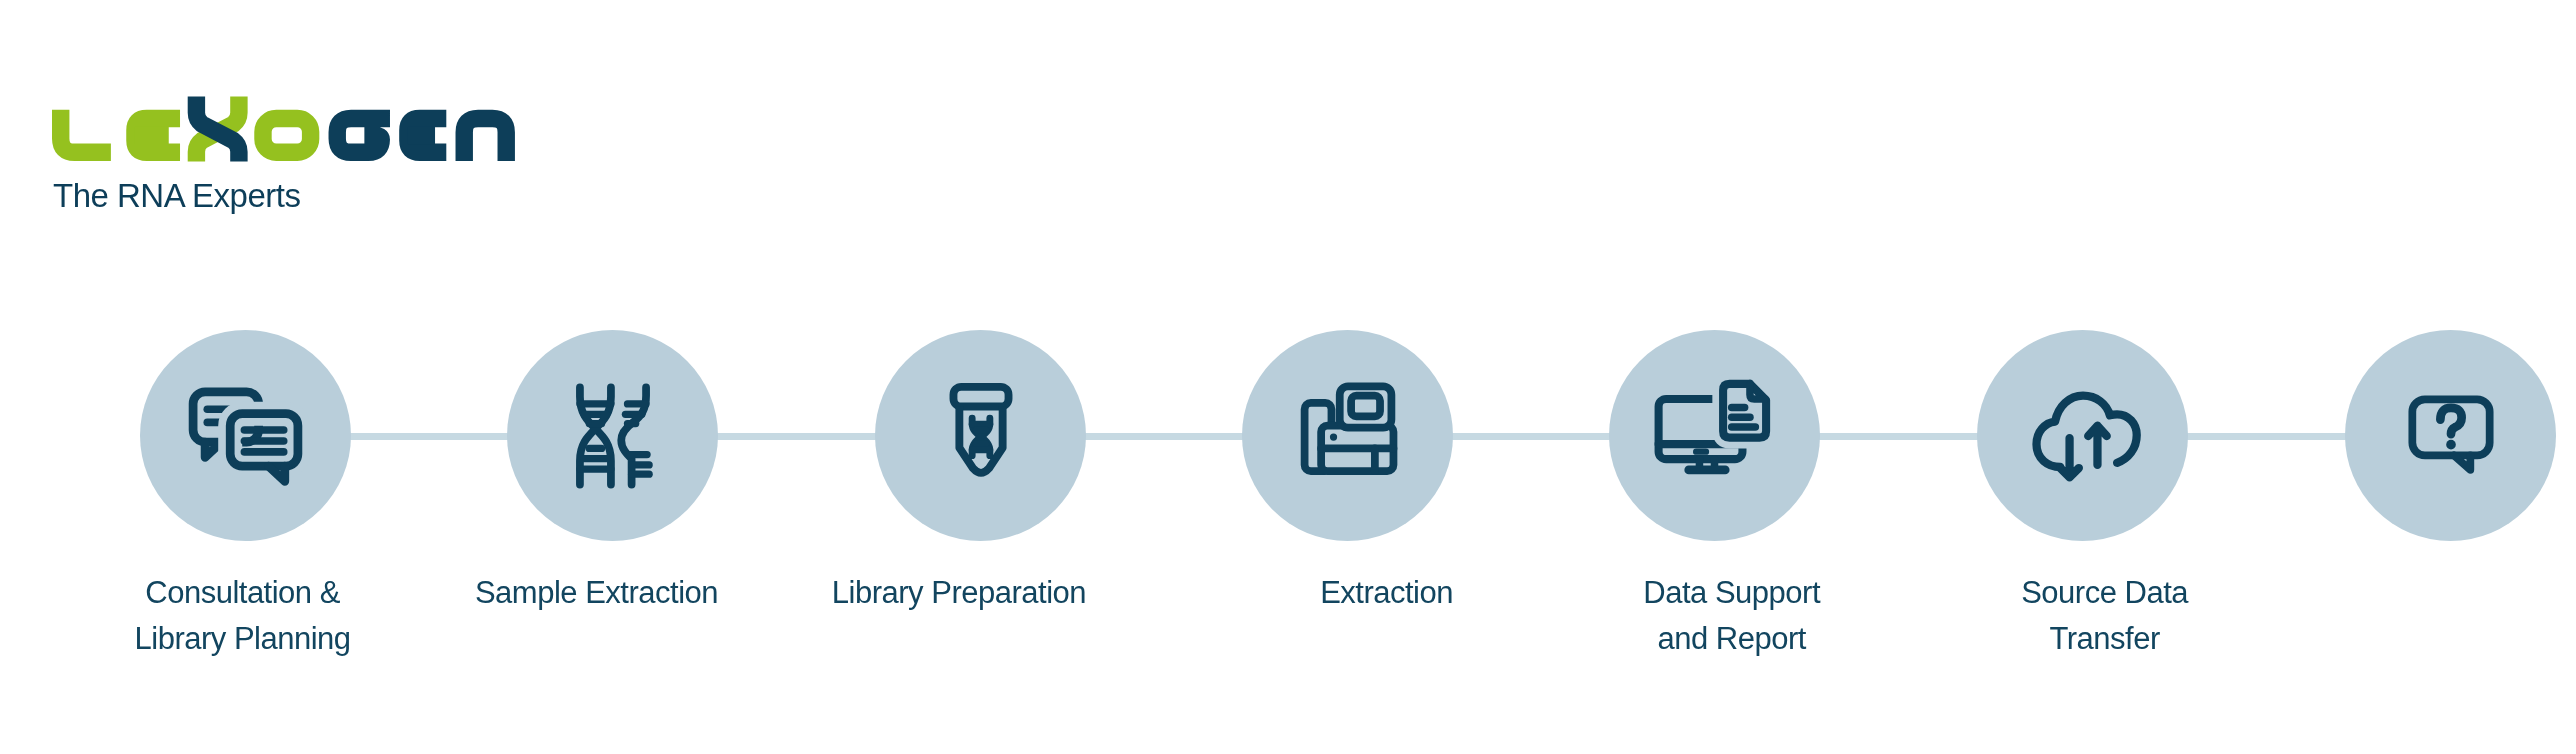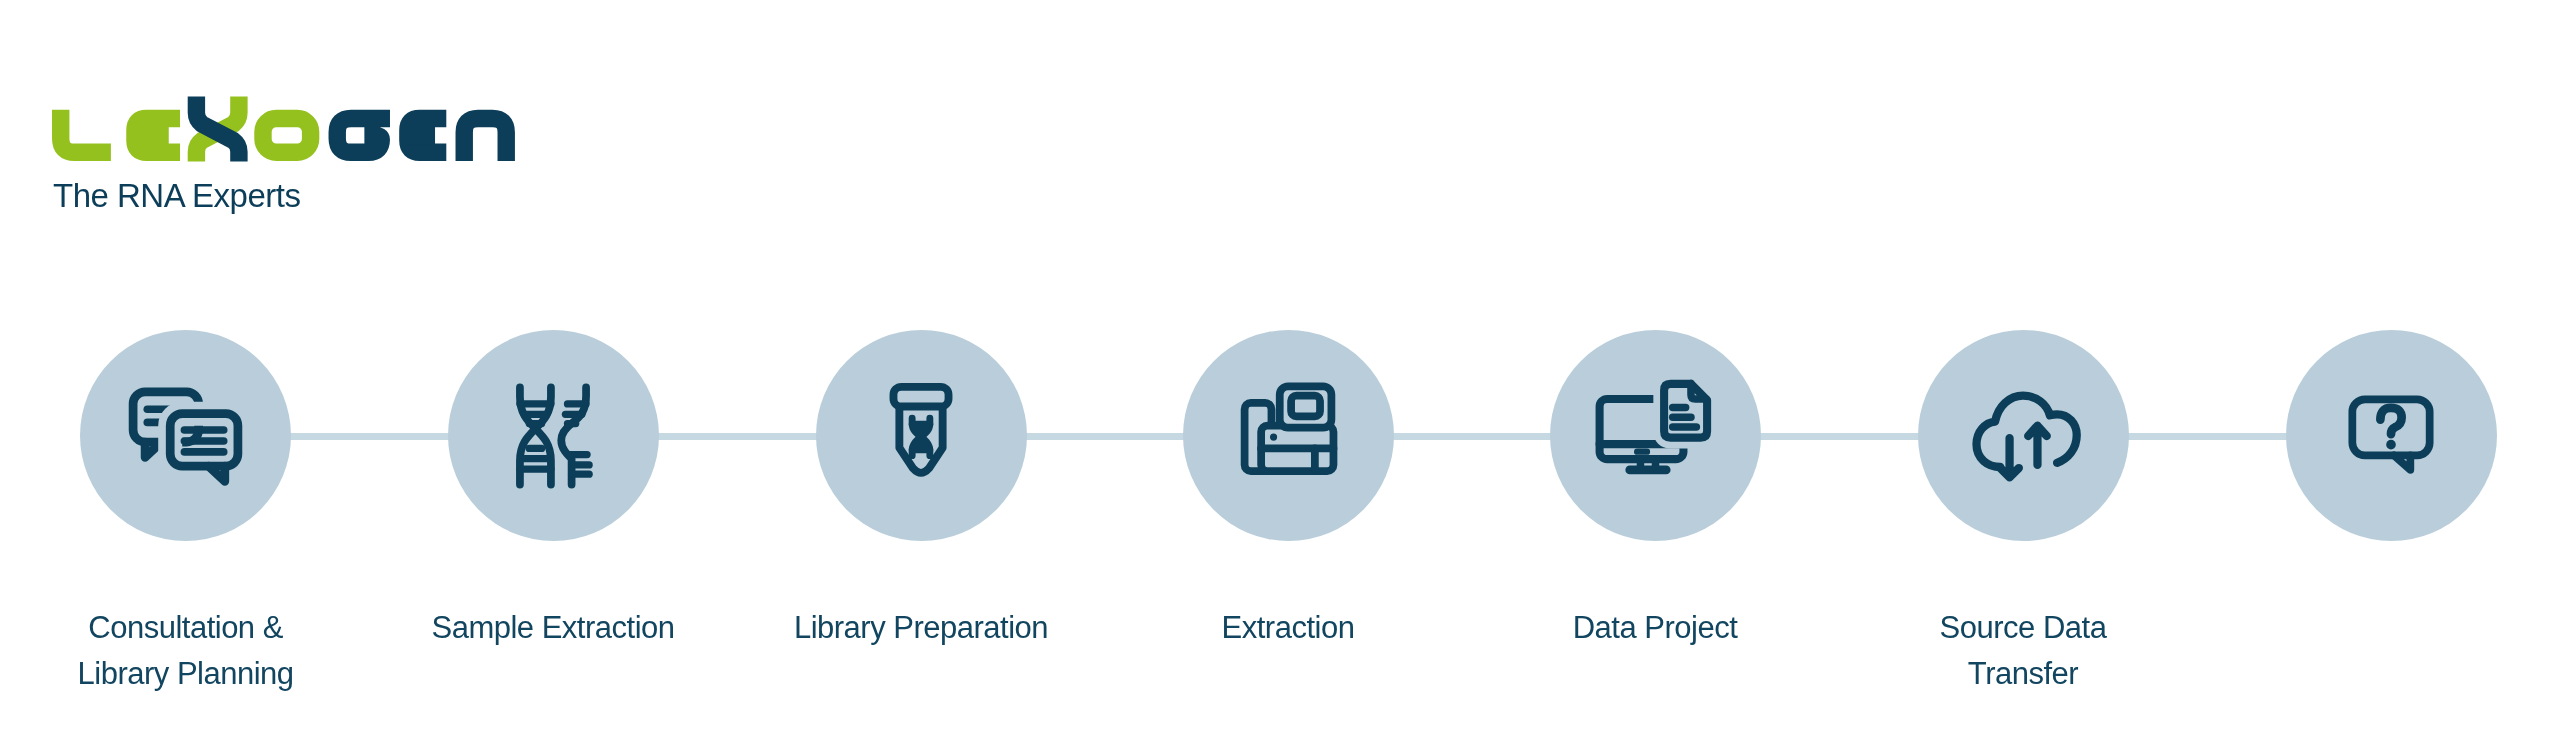--- a/index.html
+++ b/index.html
@@ -24,21 +24,21 @@
     position:absolute;left:53px;top:177px;
     font-size:33px;font-weight:normal;letter-spacing:-0.5px;
     color:var(--navy);white-space:nowrap;
   }
   .connector{
     position:absolute;left:185px;top:433px;
     width:2205px;height:6.7px;background:var(--line);
   }
   .step{
     position:absolute;top:330px;width:330px;
-    display:flex;flex-direction:column;align-items:center;gap:35px;
+    display:flex;flex-direction:column;align-items:flex-end;
   }
   .circle{
     width:211px;height:211px;border-radius:50%;
     background:var(--circle);
     display:flex;align-items:center;justify-content:center;
   }
   .icon{display:block;}
   .icon .s{fill:none;stroke:var(--navy);stroke-width:7.5;stroke-linecap:round;stroke-linejoin:round;}
   .icon .thin{stroke-width:7;}
   .icon .thick{stroke-width:8;}
@@ -174,21 +174,22 @@
       <path class="s thick" d="M36,92 H70"></path>
       <path class="halofill" d="M93,12 H74 Q68,12 68,18 V56 Q68,62 74,62 H102 Q108,62 108,56 V27 L93,12"></path>
       <path class="s" d="M93,12 H74 Q68,12 68,18 V56 Q68,62 74,62 H102 Q108,62 108,56 V27 L93,12"></path>
       <path class="s thin" d="M93,13 V22 Q93,26 97,26 H107"></path>
       <path class="s thin" d="M76,34 H88"></path>
       <path class="s thin" d="M76,43 H93"></path>
       <path class="s thin" d="M76,52 H98"></path>
     </svg>
   </div>
   <div class="label">
-    <div>Data Project</div>
+    <div>Data Support</div>
+    <div>and Report</div>
   </div>
 </div>
 
 <div class="step" style="left:1858px">
   <div class="circle">
     <svg class="icon" width="124" height="124" viewBox="0 0 120 120">
       <path class="s thick" d="M38,90 C26,90 15,82 15,68 C15,56 23,47 33,46 C36,31 47,21 60,21 C73,21 83,29 86,40 C88,39.5 91,39 93,39 C104,39 112,48 112,59 C112,72 104,82 93,86"></path>
       <path class="s thick" d="M47,62 V99 M38,91 L47,100 L56,91"></path>
       <path class="s thick" d="M74,88 V51 M65,60 L74,50 L83,60"></path>
     </svg>

